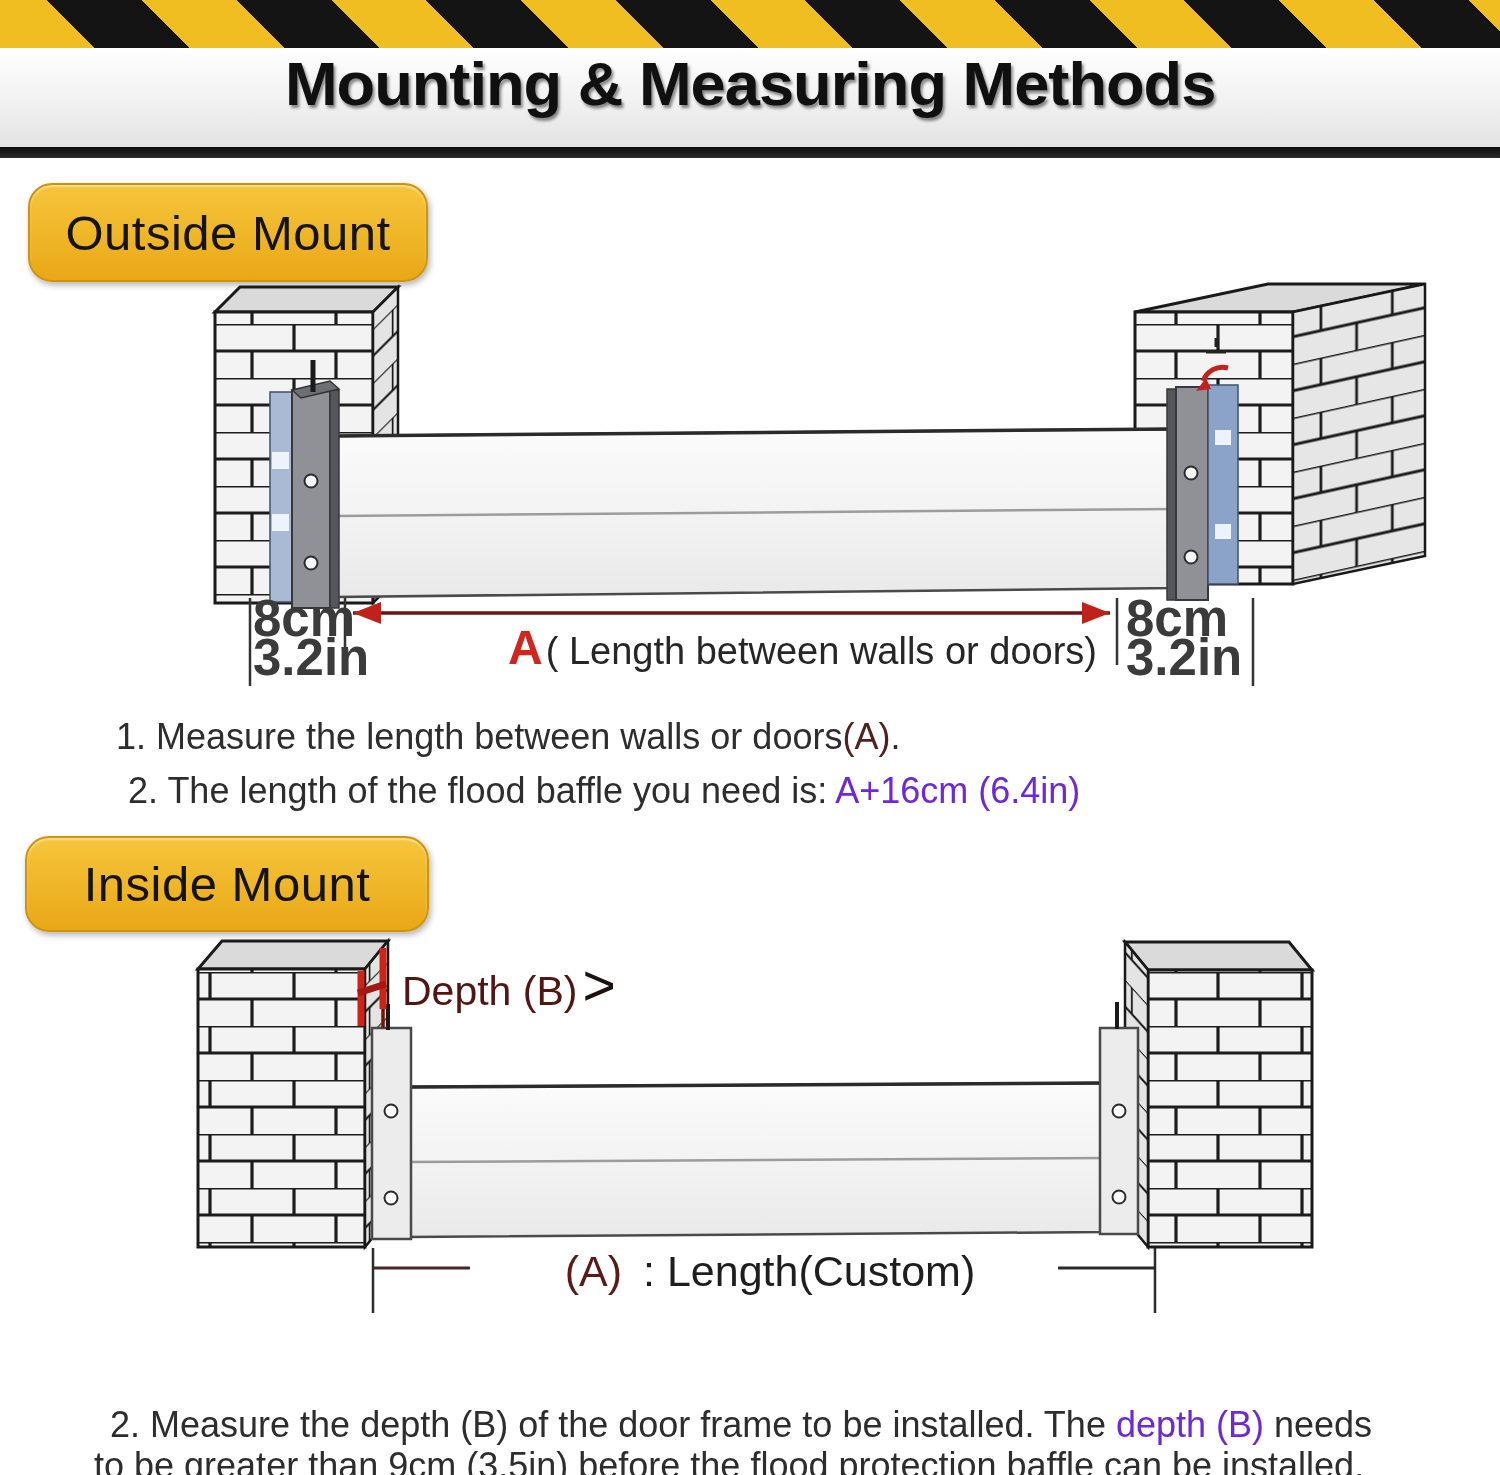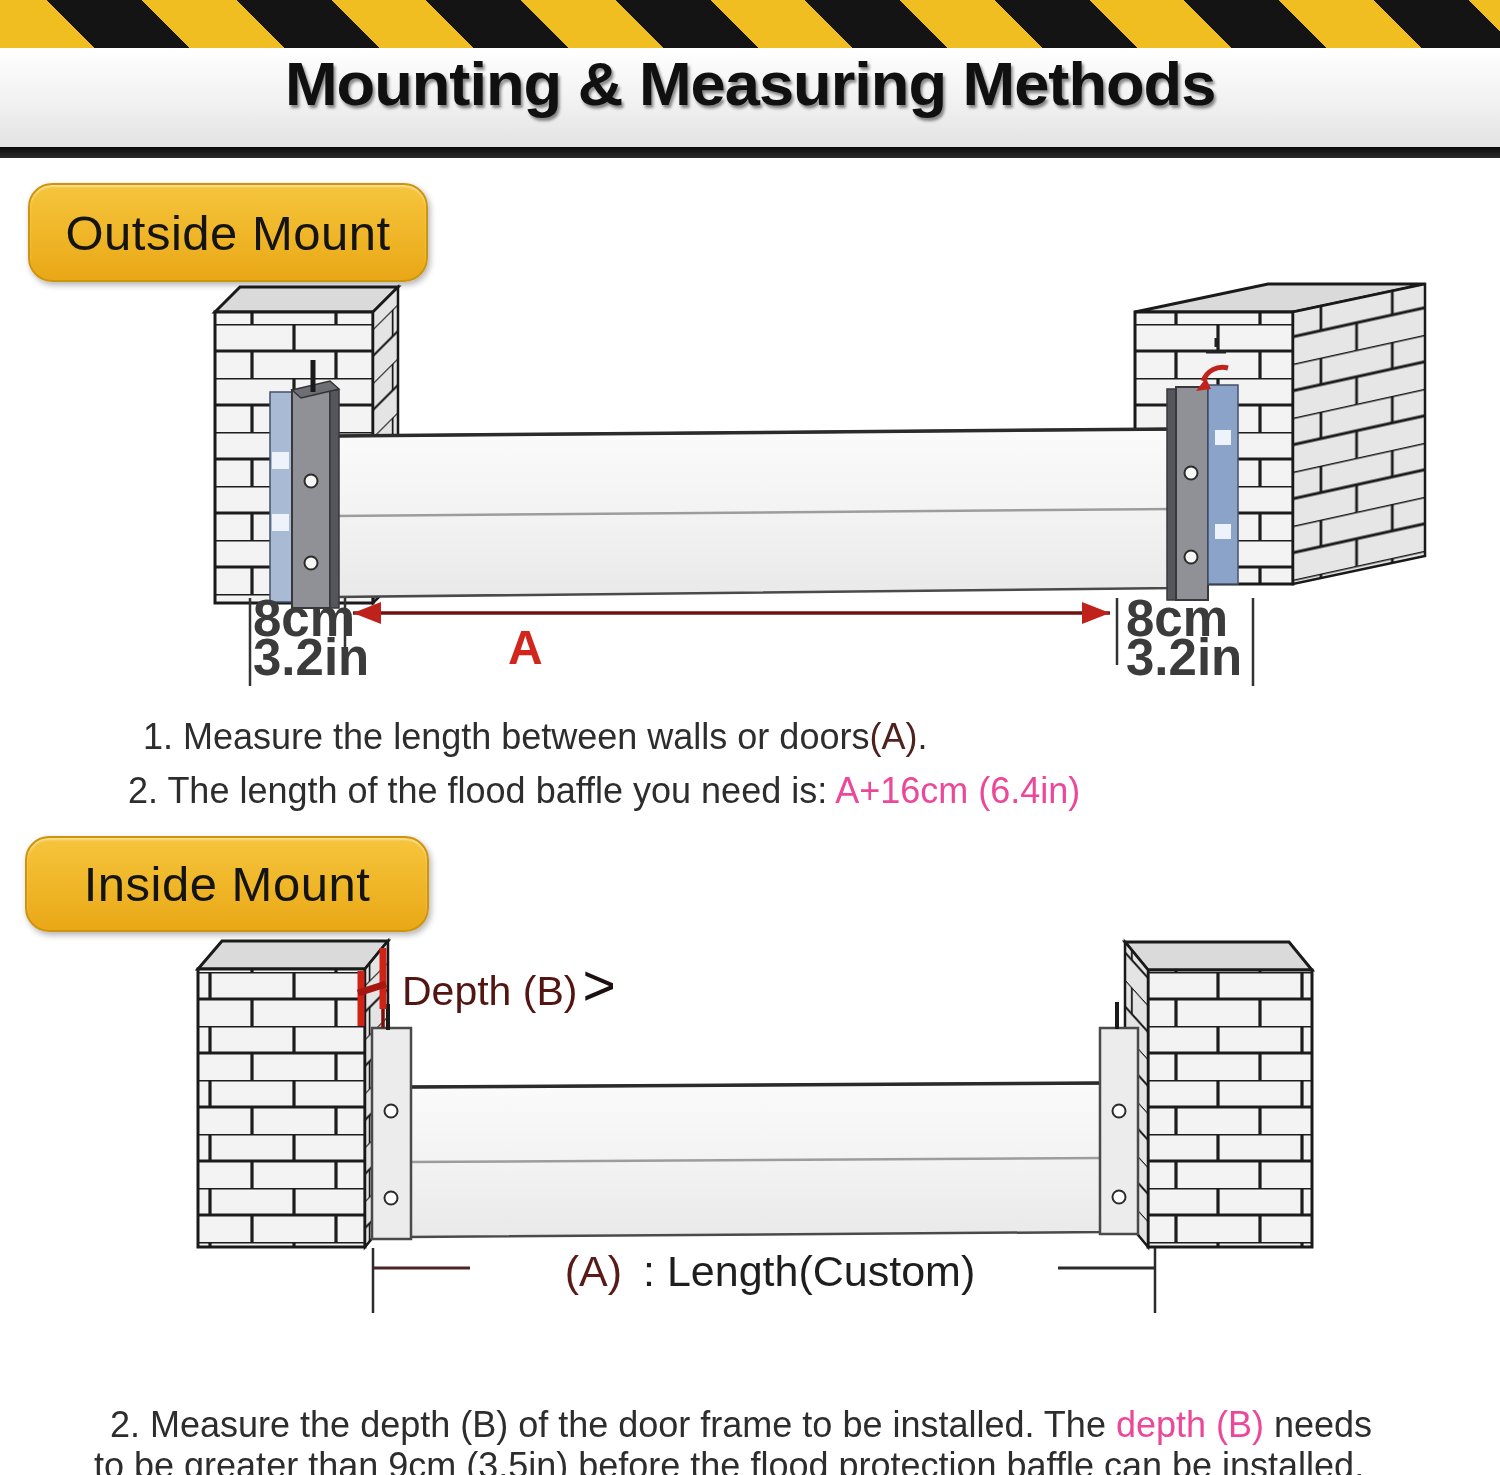--- a/index.html
+++ b/index.html
@@ -44,21 +44,21 @@
   .baseline{display:flex;align-items:baseline;}
   .marker-a{font-size:48px;font-weight:bold;color:#d0261c;padding-right:3px;}
   .span-rest{font-size:38px;color:#262626;}
   .depth-name{font-size:41px;color:#521512;}
   .depth-op{font-size:57px;color:#1c1110;margin:0 5px;}
   .depth-val{font-size:46px;color:#8c1f1b;}
   .len-marker{font-size:43px;color:#5a1b18;}
   .len-rest{font-size:43px;color:#1e1e1e;margin-left:21px;}
   .step{font-size:36px;color:#2d2d2d;}
   .hl-dark{color:#4f2220;}
-  .hl-red{color:#ec4899;}
+  .hl-red{color:#6d28d9;}
   .step2-wrap div{white-space:nowrap;line-height:41px;}
   .indent{padding-left:16px;}
 </style>
 </head>
 <body>
 
 <div class="stage">
 
   <div class="hazard-tape"></div>
   <div class="title-banner">
@@ -145,22 +145,23 @@
   <div class="lbl offset-lbl" style="left:253px;top:599px">
     <div>8cm</div>
     <div>3.2in</div>
   </div>
   <div class="lbl offset-lbl" style="left:1126px;top:599px">
     <div>8cm</div>
     <div>3.2in</div>
   </div>
   <div class="lbl baseline" style="left:508px;top:620px">
     <span class="marker-a">A</span>
-  </div>
-  <div class="lbl step" style="left:143px;top:716px">
+    <span class="span-rest">( Length between walls or doors)</span>
+  </div>
+  <div class="lbl step" style="left:116px;top:716px">
     <span>1. Measure the length between walls or doors</span><span class="hl-dark">(A)</span><span>.</span>
   </div>
   <div class="lbl step" style="left:128px;top:770px">
     <span>2. The length of the flood baffle you need is: </span><span class="hl-red">A+16cm (6.4in)</span>
   </div>
 
   <svg class="diagram" style="top:935px" width="1500" height="390" viewBox="0 935 1500 390">
 
     <g>
       <path d="M198,969 L365,969 L388,941 L222,941 Z" fill="#dadada" stroke="#1a1a1a" stroke-width="3"></path>

